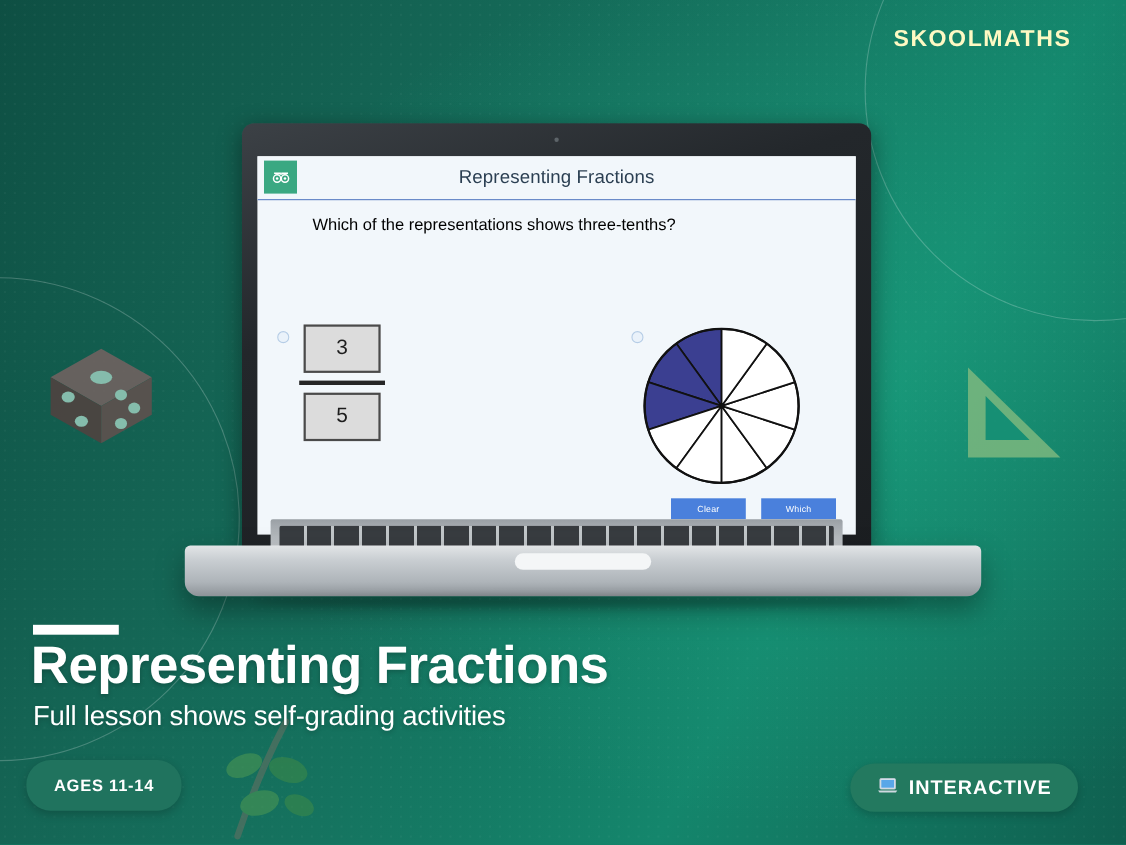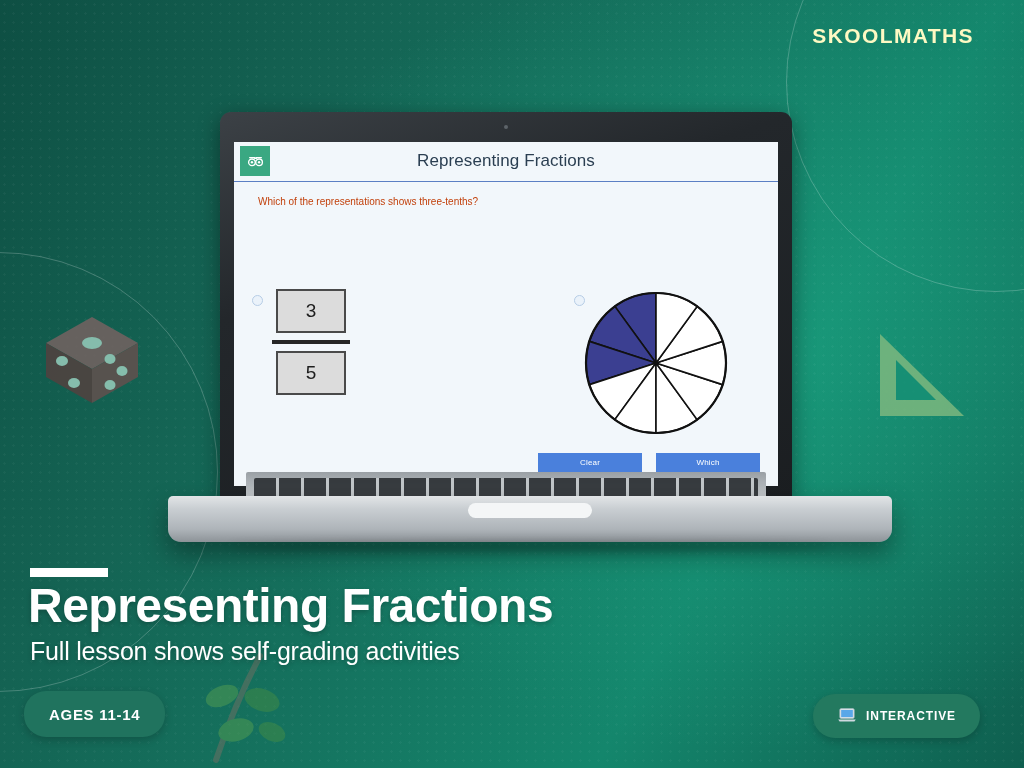--- a/index.html
+++ b/index.html
@@ -98,21 +98,21 @@
   #app-logo {
     position:absolute; left:6px; top:4px; width:30px; height:30px;
     background:#3aa882; display:flex; align-items:center; justify-content:center;
   }
   #app-title {
     position:absolute; left:0; right:0; top:9px; text-align:center;
     font-size:17px; color:#2b3f52; letter-spacing:.1px;
   }
   #question {
     flex:none; padding:14px 0 0 24px;
-    font-size:10px; color:#c2410c;
+    font-size:15px; color:#000000;margin-left:26px;
   }
   #options { flex:1; position:relative; }
 
   .opt-radio {
     position:absolute; width:11px; height:11px; border-radius:50%;
     border:1.6px solid #b6cde6; background:#eaf2fa;
   }
   #radio-a { left:18px; top:88px; }
   #radio-b { left:340px; top:88px; }
 
@@ -127,21 +127,21 @@
   #frac-bar { width:78px; height:4px; background:#262626; margin:7px auto; }
 
   
   #pie { position:absolute; left:348px; top:82px; width:148px; height:148px; }
 
   
   #app-buttons {
     position:absolute; right:18px; bottom:14px; display:flex; gap:14px;
   }
   .app-btn {
-    width:104px; height:19px; background:#4a80dc; border:none;
+    width:68px; height:19px; background:#4a80dc; border:none;
     color:#ffffff; font-size:8px; font-family:"Liberation Sans", sans-serif;
     letter-spacing:.2px; cursor:pointer;
   }
 
   
   #brand {
     position:absolute; right:50px; top:24px;
     color:#fef9c3; font-size:21px; font-weight:bold; letter-spacing:1.4px;
   }
 
@@ -164,21 +164,21 @@
     position:absolute; display:flex; align-items:center; gap:9px;
     border-radius:22px; color:#ffffff; font-weight:bold;
     box-shadow:0 3px 9px rgba(0,0,0,.2);
   }
   #pill-ages {
     left:24px; top:691px; height:46px; padding:0 25px;
     background:#20735e; font-size:15px; letter-spacing:.7px;text-align:center;
   }
   #pill-interactive {
     right:44px; top:694px; height:44px; padding:0 24px;
-    background:#23795f; font-size:12px; letter-spacing:.9px;
+    background:#23795f; font-size:18px; letter-spacing:.9px;
   }
 </style>
 </head>
 <body>
 
 <div id="bg">
   <div id="bg-dots"></div>
   <div class="deco-circle" id="circle-tr"></div>
   <div class="deco-circle" id="circle-l"></div>
 </div>

